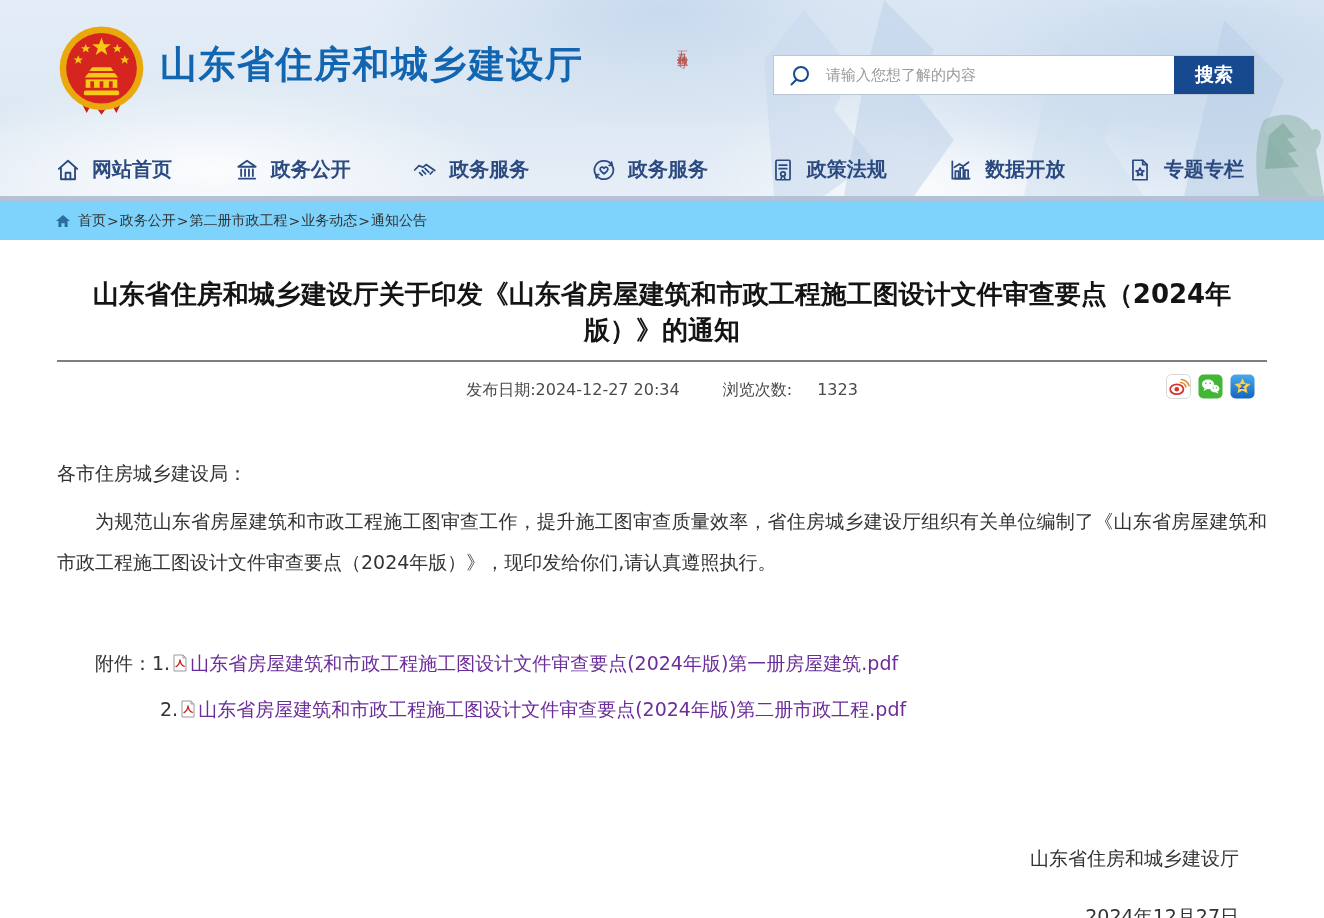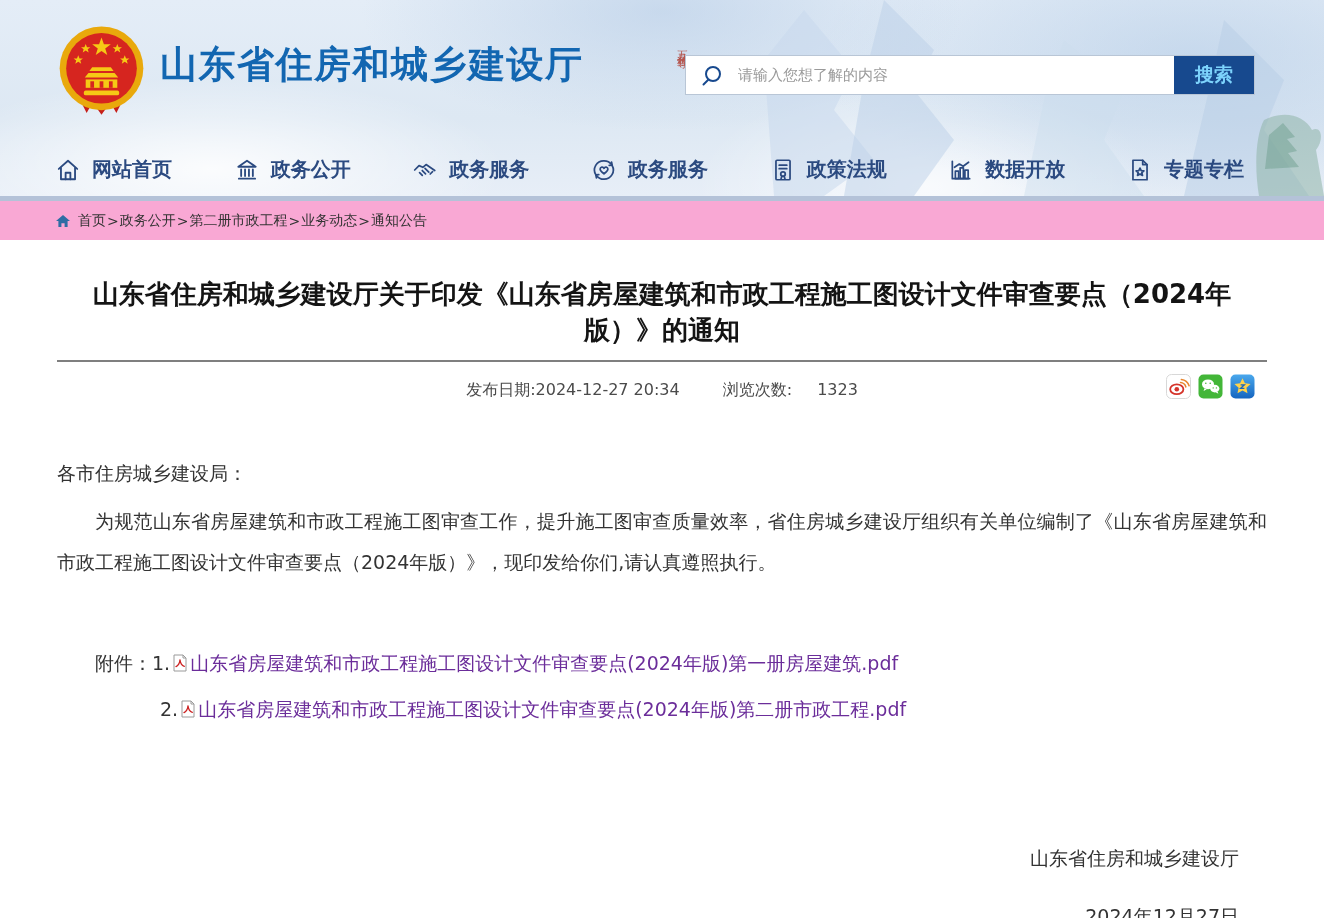--- a/index.html
+++ b/index.html
@@ -18,39 +18,39 @@
   }
   .decor-mountains{ position:absolute; right:0; top:0; height:196px; width:560px; pointer-events:none; }
   .brand{ position:absolute; left:55px; top:24px; display:flex; align-items:flex-start; }
   .emblem{ width:93px; height:96px; }
   .brand-text{ margin-left:12px; padding-top:16px; }
   .site-title{ font-size:37px; font-weight:700; color:#1266b1; letter-spacing:1.5px; white-space:nowrap; }
   .site-subtitle{ font-size:12.5px; color:#5a5a5a; margin-top:7px; letter-spacing:.2px; }
   .decor-seal{ position:absolute; left:676px; top:42px; writing-mode:vertical-rl;
     font-size:11px; color:#b03a2e; letter-spacing:2px; line-height:1.05; opacity:.85; }
 
-  .search-box{ position:absolute; right:69px; top:55px; width:570px; height:40px;
+  .search-box{ position:absolute; right:69px; top:55px; width:482px; height:40px;
     display:flex; align-items:stretch; background:#fff; border:1px solid #b9c6d6; }
   .search-icon{ position:absolute; left:14px; top:8px; width:24px; height:24px; }
   .search-input{ flex:1; border:none; outline:none; padding-left:52px; font-size:15px; color:#333;
     font-family:inherit; background:transparent; }
   .search-input::placeholder{ color:#9a9a9a; }
-  .search-btn{ width:80px; border:none; background:#17498e; color:#7dd3fc; font-size:19px;
+  .search-btn{ width:80px; border:none; background:#17498e; color:#ffffff; font-size:19px;
     font-weight:700; cursor:pointer; font-family:inherit; }
 
   .main-nav{ position:absolute; left:55px; right:80px; bottom:13px;
     display:flex; justify-content:space-between; }
   .nav-item{ display:flex; align-items:center; gap:11px; text-decoration:none; cursor:pointer; }
   .nav-item svg{ width:26px; height:26px; }
   .nav-label{ font-size:20px; font-weight:700; color:#2b4a80; white-space:nowrap; }
 
   .nav-divider{ height:5px; background:#b4c2d8; }
 
   
-  .breadcrumb-bar{ height:39px; background:#f9a8d4; display:flex; align-items:center;
+  .breadcrumb-bar{ height:39px; background:#7dd3fc; display:flex; align-items:center;
     padding-left:55px; font-size:14px; color:#333; }
   .breadcrumb-bar svg{ width:16px; height:14px; margin-right:7px; }
   .crumb{ cursor:pointer; }
   .crumb-sep{ margin:0 1px; }
 
   
   .content{ width:1210px; margin:0 auto; padding-top:36px; }
   .article-title{ font-size:26px; font-weight:700; color:#141414; text-align:center;
     line-height:1.4; padding:0 10px; }
   .title-rule{ border:none; border-top:2px solid #7f7f7f; margin-top:11px; }

